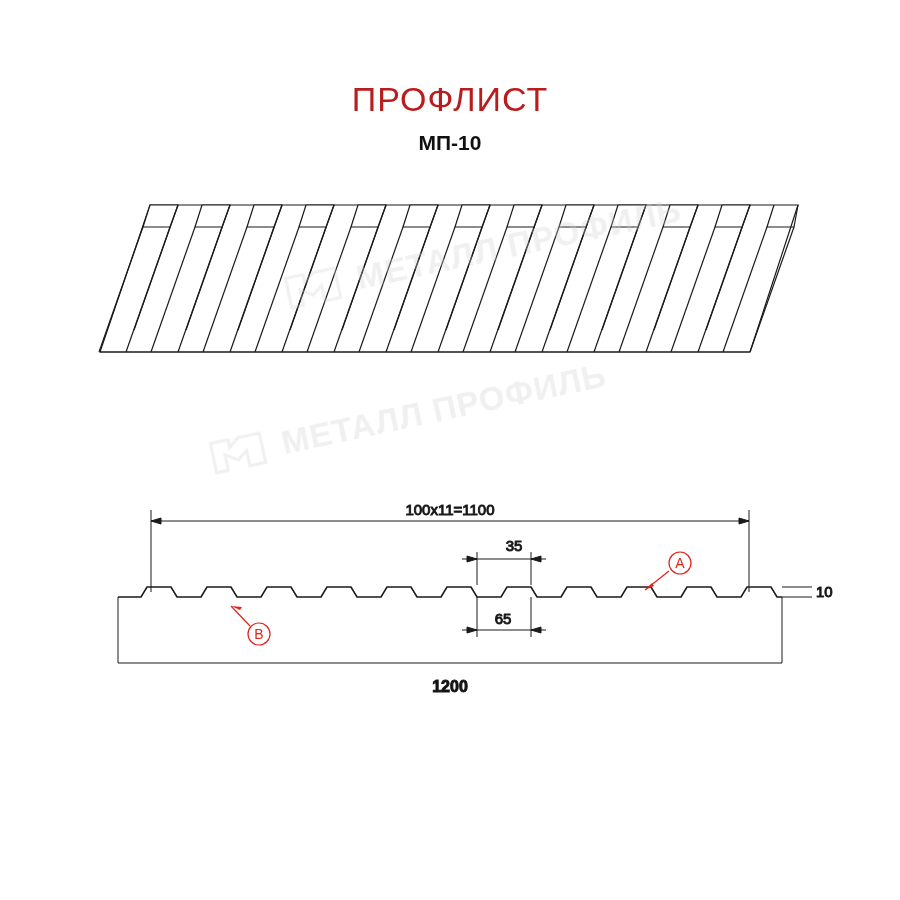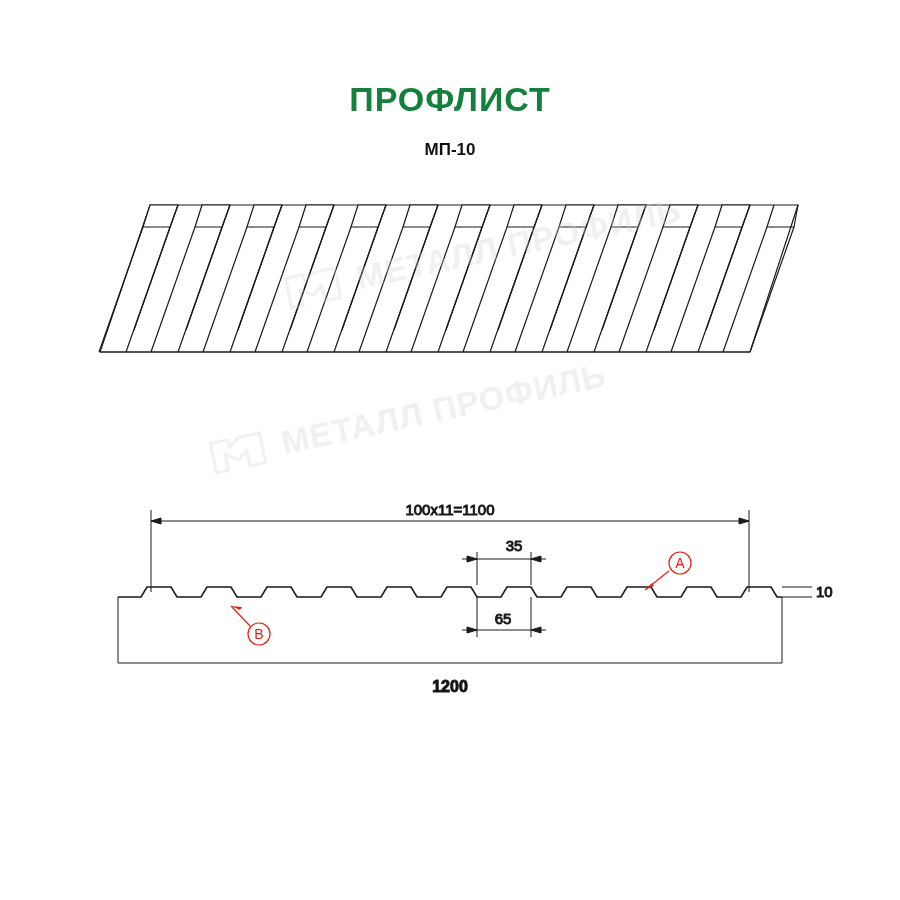--- a/index.html
+++ b/index.html
@@ -19,34 +19,33 @@
     position: absolute;
     inset: 0;
   }
   .title {
     position: absolute;
     top: 80px;
     left: 0;
     width: 900px;
     text-align: center;
     font-size: 34px;
-    font-weight: bold;
+    font-weight: normal;
     letter-spacing: 1px;
-    color: #15803d;
+    color: #b91c1c;
   }
   .subtitle {
     position: absolute;
     top: 131px;
     left: 0;
     width: 900px;
     text-align: center;
-    font-size: 17px;
+    font-size: 21px;
     font-weight: bold;
     color: #111;
-    margin-top: 9px;
   }
   .footnote {
     position: absolute;
     top: 793px;
     left: 0;
     width: 900px;
     text-align: center;
     font-size: 17px;
     font-weight: bold;
     color: #111;

